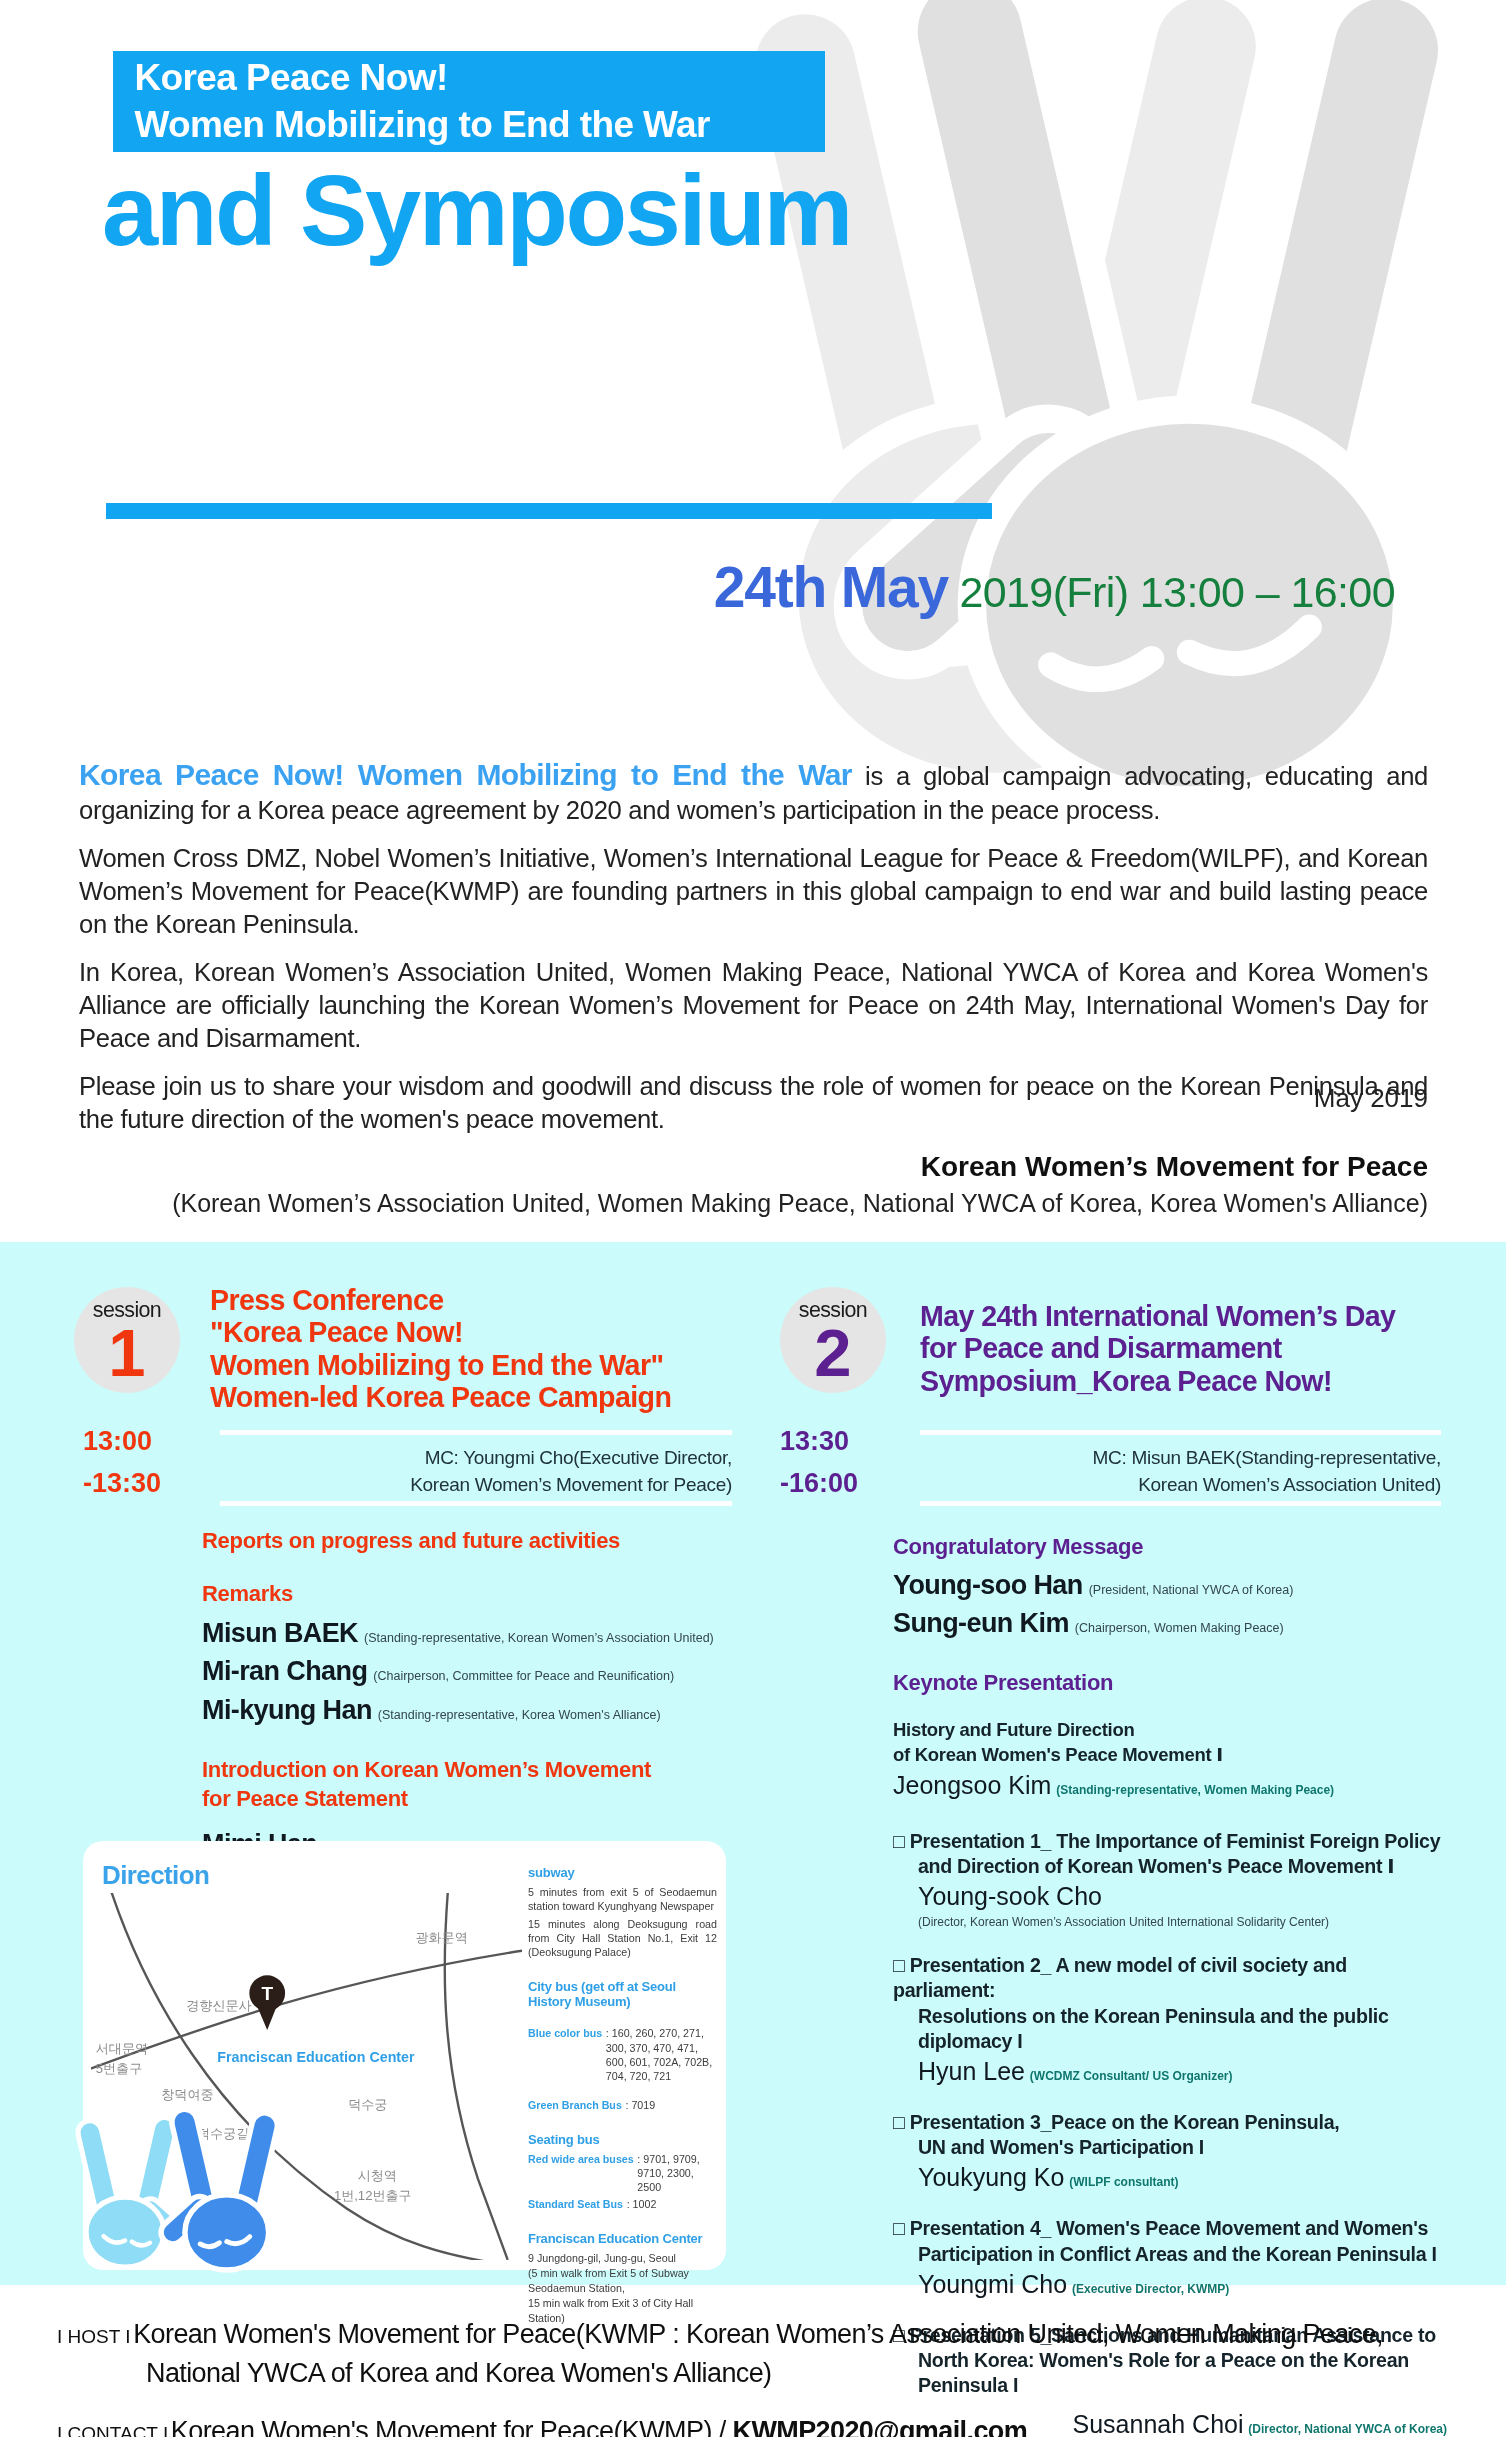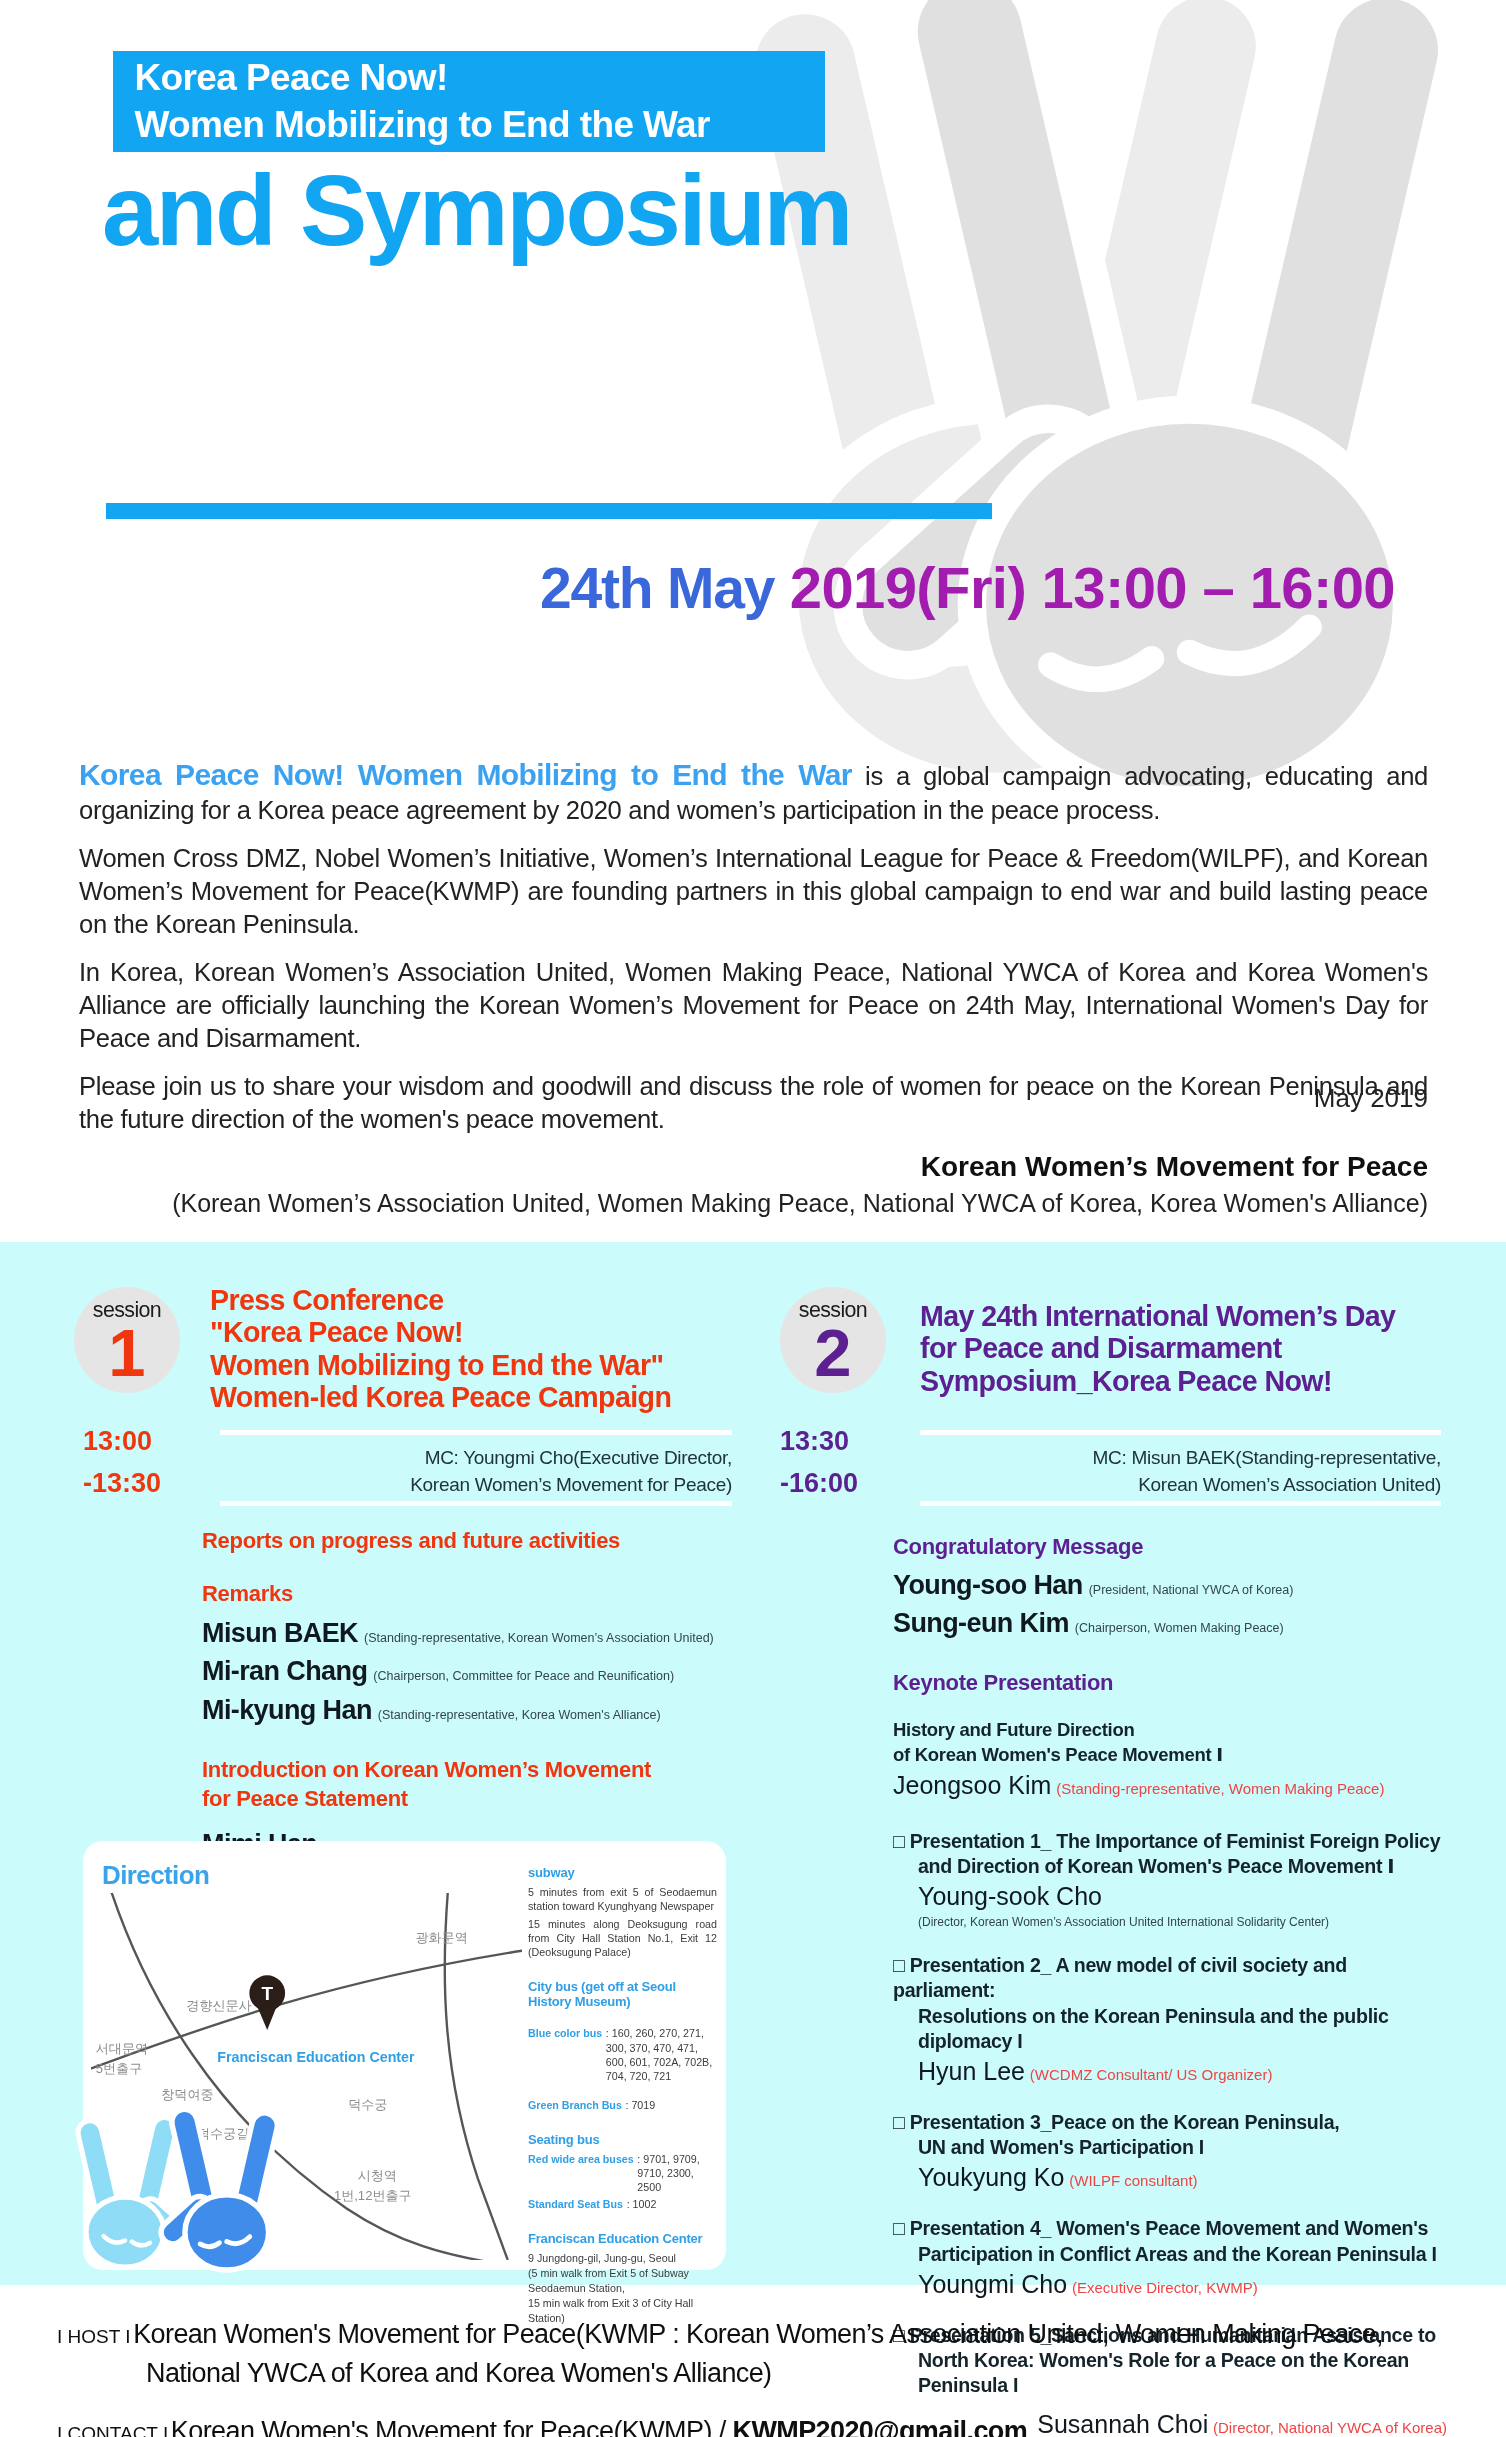--- a/index.html
+++ b/index.html
@@ -10,21 +10,21 @@
   .abs{position:absolute;}
   
   .badge{left:113px;top:51px;width:712px;height:101px;background:#12a5f1;color:#fff;
     display:flex;flex-direction:column;justify-content:center;padding-left:21.4px;box-sizing:border-box;
     font-size:37px;font-weight:700;line-height:1.25;letter-spacing:-0.6px;}
   .big-title{left:102px;top:156px;font-size:101px;font-weight:700;color:#12a5f1;
     line-height:1.07;letter-spacing:-2.4px;white-space:nowrap;}
   .title-underline{left:106px;top:503px;width:886px;height:16px;background:#12a5f1;}
   .datebox{right:111px;top:554px;text-align:right;white-space:nowrap;}
   .date-big{font-size:57px;font-weight:700;color:#3a67d9;letter-spacing:-1.2px;}
-  .date-rest{font-size:58px;font-weight:700;color:#a21caf;letter-spacing:-0.6px;}
+  .date-rest{font-size:43px;font-weight:400;color:#15803d;letter-spacing:-0.6px;}
   .venue{font-size:37px;font-weight:600;color:#3a67d9;margin-top:8.3px;letter-spacing:-0.6px;}
   
   .intro{left:79px;top:755px;width:1349px;}
   .intro p{margin:0 0 14.3px 0;font-size:25.6px;line-height:1.30;color:#222;letter-spacing:-0.3px;text-align:justify;}
   .hl{font-size:30px;font-weight:700;color:#3ba2f2;letter-spacing:-0.6px;}
   .right-block{left:79px;top:1083px;width:1349px;text-align:right;}
   .may{font-size:26px;color:#222;}
   .org-bold{font-size:28px;font-weight:700;color:#101010;margin-top:37px;}
   .org-detail{font-size:25px;color:#222;margin-top:6px;}
   
@@ -40,21 +40,21 @@
   .rule{height:5.4px;background:#ffffff;}
   .mc{font-size:19px;color:#20323a;line-height:1.4;text-align:right;font-weight:500;letter-spacing:-0.3px;}
   .colhead{font-size:22px;font-weight:700;letter-spacing:-0.3px;}
   .name{font-size:27px;font-weight:700;color:#101820;letter-spacing:-0.6px;}
   .affil{font-size:12.5px;color:#33454d;margin-left:6px;font-weight:400;}
   .name-row{margin-bottom:7.7px;white-space:nowrap;}
   .pres-title{font-size:19.6px;font-weight:600;color:#15232b;line-height:1.30;letter-spacing:-0.3px;}
   .pres-block{margin-bottom:24px;}
   .pres-ind{padding-left:25px;}
   .pres-name{font-size:25px;font-weight:400;color:#101820;}
-  .pres-affil{font-size:15px;color:#ef4444;margin-left:4.8px;font-weight:400;}
+  .pres-affil{font-size:12px;color:#0f766e;margin-left:4.8px;font-weight:700;}
   .affil-block{font-size:12px;color:#33454d;margin-top:3.6px;}
   .affil-block:empty{display:none;}
   .keyline{font-size:18.5px;font-weight:600;color:#15232b;line-height:1.35;letter-spacing:-0.3px;}
   
   .card{left:83px;top:1841px;width:643px;height:429px;background:#ffffff;border-radius:20px;}
   .dir-h{left:19px;top:19px;font-size:26px;font-weight:700;color:#3aa3ea;letter-spacing:-0.6px;}
   .dcol{left:445px;top:24px;width:189px;}
   .dcol h4{margin:0 0 4.8px 0;font-size:13px;font-weight:700;color:#2f9fe6;letter-spacing:-0.2px;}
   .dcol .dtxt{font-size:10.7px;color:#3c3c3c;line-height:1.32;text-align:justify;margin:0 0 3.6px 0;}
   .gap28{height:16.7px;} .gap20{height:12px;}

